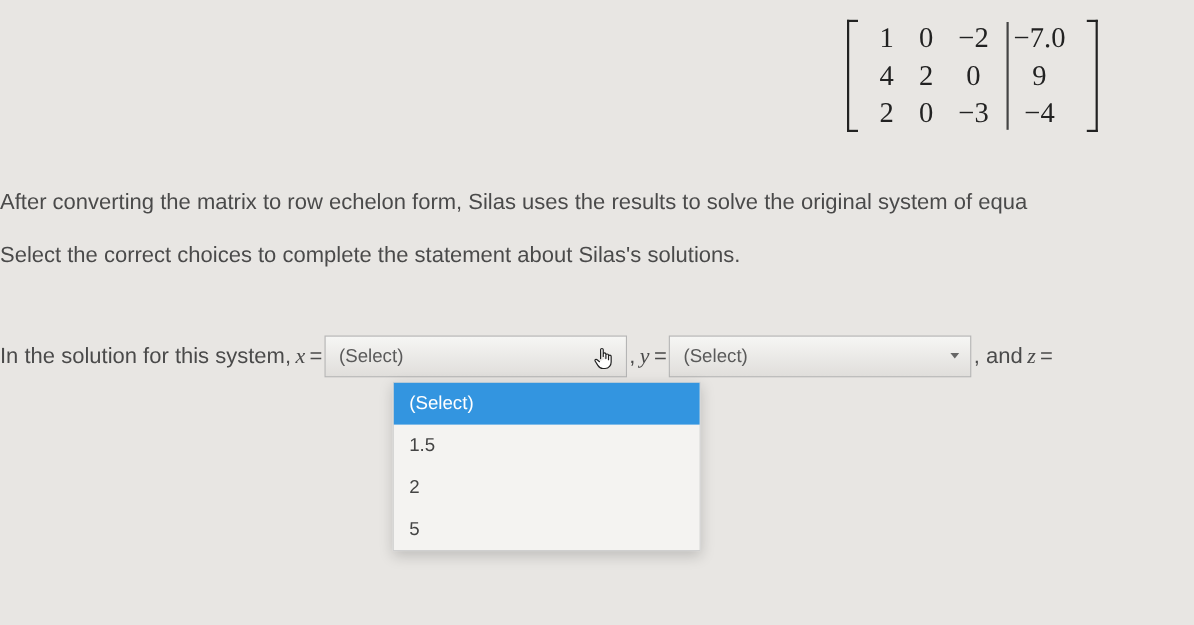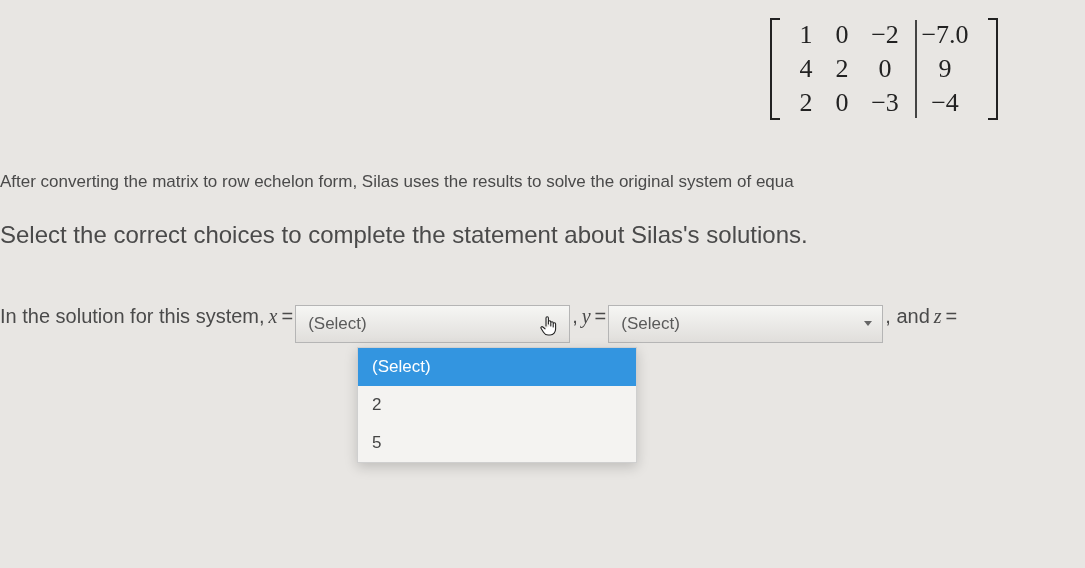--- a/index.html
+++ b/index.html
@@ -61,38 +61,39 @@
       top: 2px;
       bottom: 2px;
       width: 2px;
       background: #444;
     }
     .matrix-cell { font-family: 'Times New Roman', serif; }
     .question-text {
       position: absolute;
       top: 170px;
       left: 0;
-      font-size: 17px;
+      font-size: 20px;
       color: #4a4a4a;
       line-height: 1.4;
       white-space: nowrap;
     }
     .question-text2 {
       position: absolute;
       top: 218px;
       left: 0;
-      font-size: 24px;
+      font-size: 20px;
       color: #4a4a4a;
       line-height: 1.4;
     }
     .solution-row {
       position: absolute;
       top: 305px;
       left: 0;
       display: flex;
+      align-items: center;
       font-size: 20px;
       color: #4a4a4a;
     }
     .italic-var { font-style: italic; font-family: 'Times New Roman', serif; margin: 0 4px; }
     .select-box {
       position: relative;
       width: 275px;
       height: 38px;
       border: 1px solid #b5b5b5;
       background: linear-gradient(#f6f6f4, #e0dedb);
@@ -186,15 +187,16 @@
     <span>(Select)</span>
     <span class="caret"></span>
   </div>
   <span class="txt">, and </span>
   <span class="italic-var">z</span>
   <span class="txt"> = </span>
 </div>
 
 <div class="dropdown">
   <div class="dropdown-item highlighted">(Select)</div>
+  <div class="dropdown-item">1.5</div>
   <div class="dropdown-item">2</div>
   <div class="dropdown-item">5</div>
 </div>
 
 </body></html>

